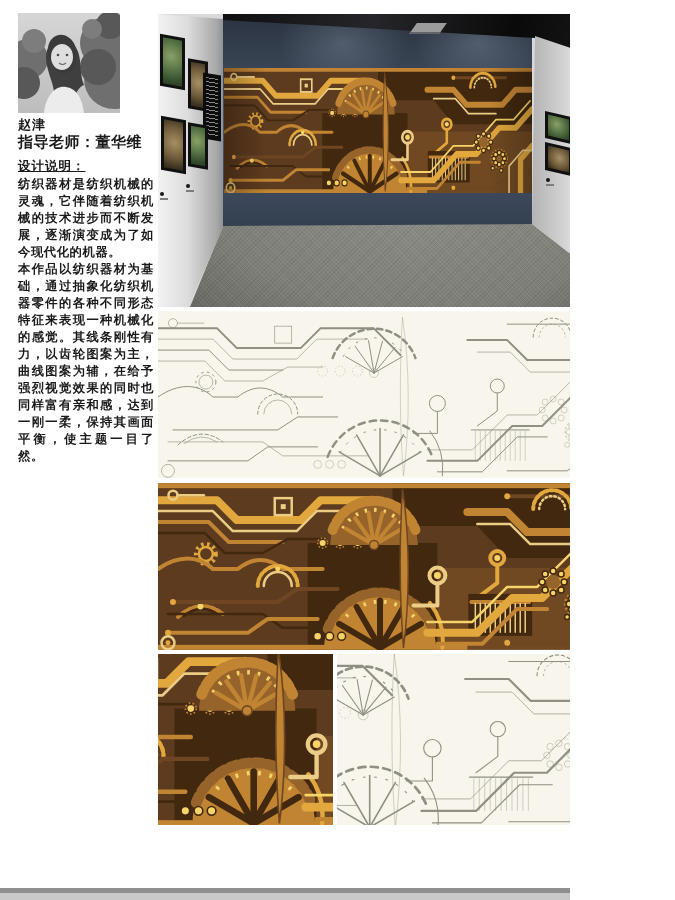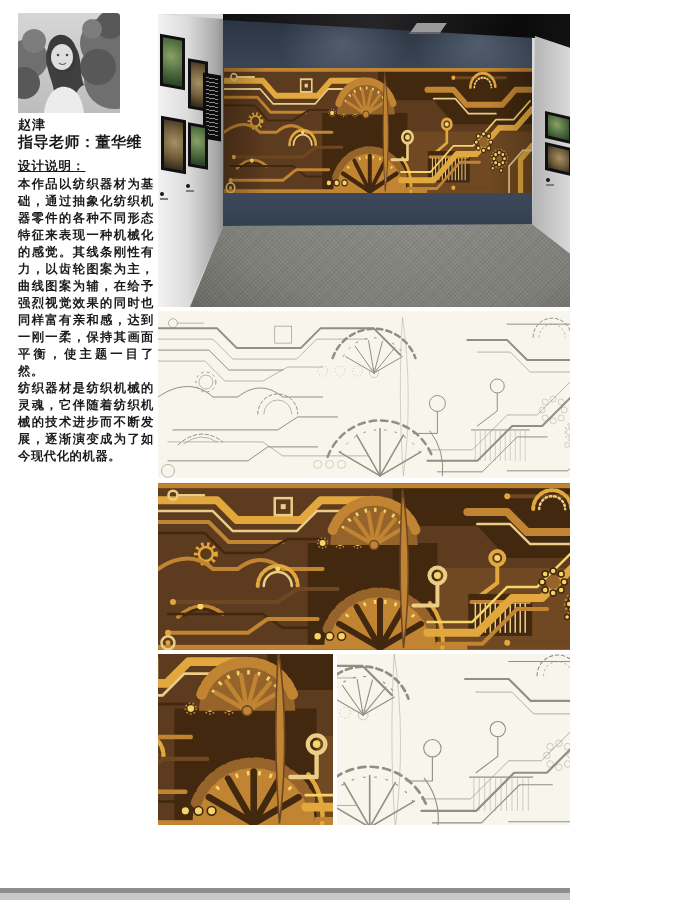--- a/index.html
+++ b/index.html
@@ -114,22 +114,22 @@
       <circle cx="40" cy="42" r="1.3" fill="#4a4a4a"></circle>
         <circle cx="49" cy="42" r="1.3" fill="#4a4a4a"></circle>
       <path d="M41,50 Q44.5,53 48,50" stroke="#6a6a6a" stroke-width="1.2" fill="none"></path>
       <path d="M26,100 C28,82 38,72 48,74 C60,76 64,86 66,100 Z" fill="#ececec"></path>
     </svg>
   </div>
   <div class="abs student-name">赵津</div>
   <div class="abs advisor">指导老师：董华维</div>
   <div class="abs note-title">设计说明：</div>
   <div class="abs note-body">
+    <p>纺织器材是纺织机械的灵魂，它伴随着纺织机械的技术进步而不断发展，逐渐演变成为了如今现代化的机器。</p>
     <p>本作品以纺织器材为基础，通过抽象化纺织机器零件的各种不同形态特征来表现一种机械化的感觉。其线条刚性有力，以齿轮图案为主，曲线图案为辅，在给予强烈视觉效果的同时也同样富有亲和感，达到一刚一柔，保持其画面平衡，使主题一目了然。</p>
-    <p>纺织器材是纺织机械的灵魂，它伴随着纺织机械的技术进步而不断发展，逐渐演变成为了如今现代化的机器。</p>
   </div>
 
   <div class="abs gallery">
     <div class="abs back-wall"></div>
     <div class="abs glow" style="left:120px;top:8px;"></div>
     <div class="abs glow" style="left:255px;top:8px;"></div>
     <div class="abs wall-mural">
       <svg class="mural-canvas m-color" viewBox="0 0 940 334" preserveAspectRatio="none">
           <g id="mural-g">
     <rect class="fBG" x="0" y="0" width="940" height="334"></rect>

